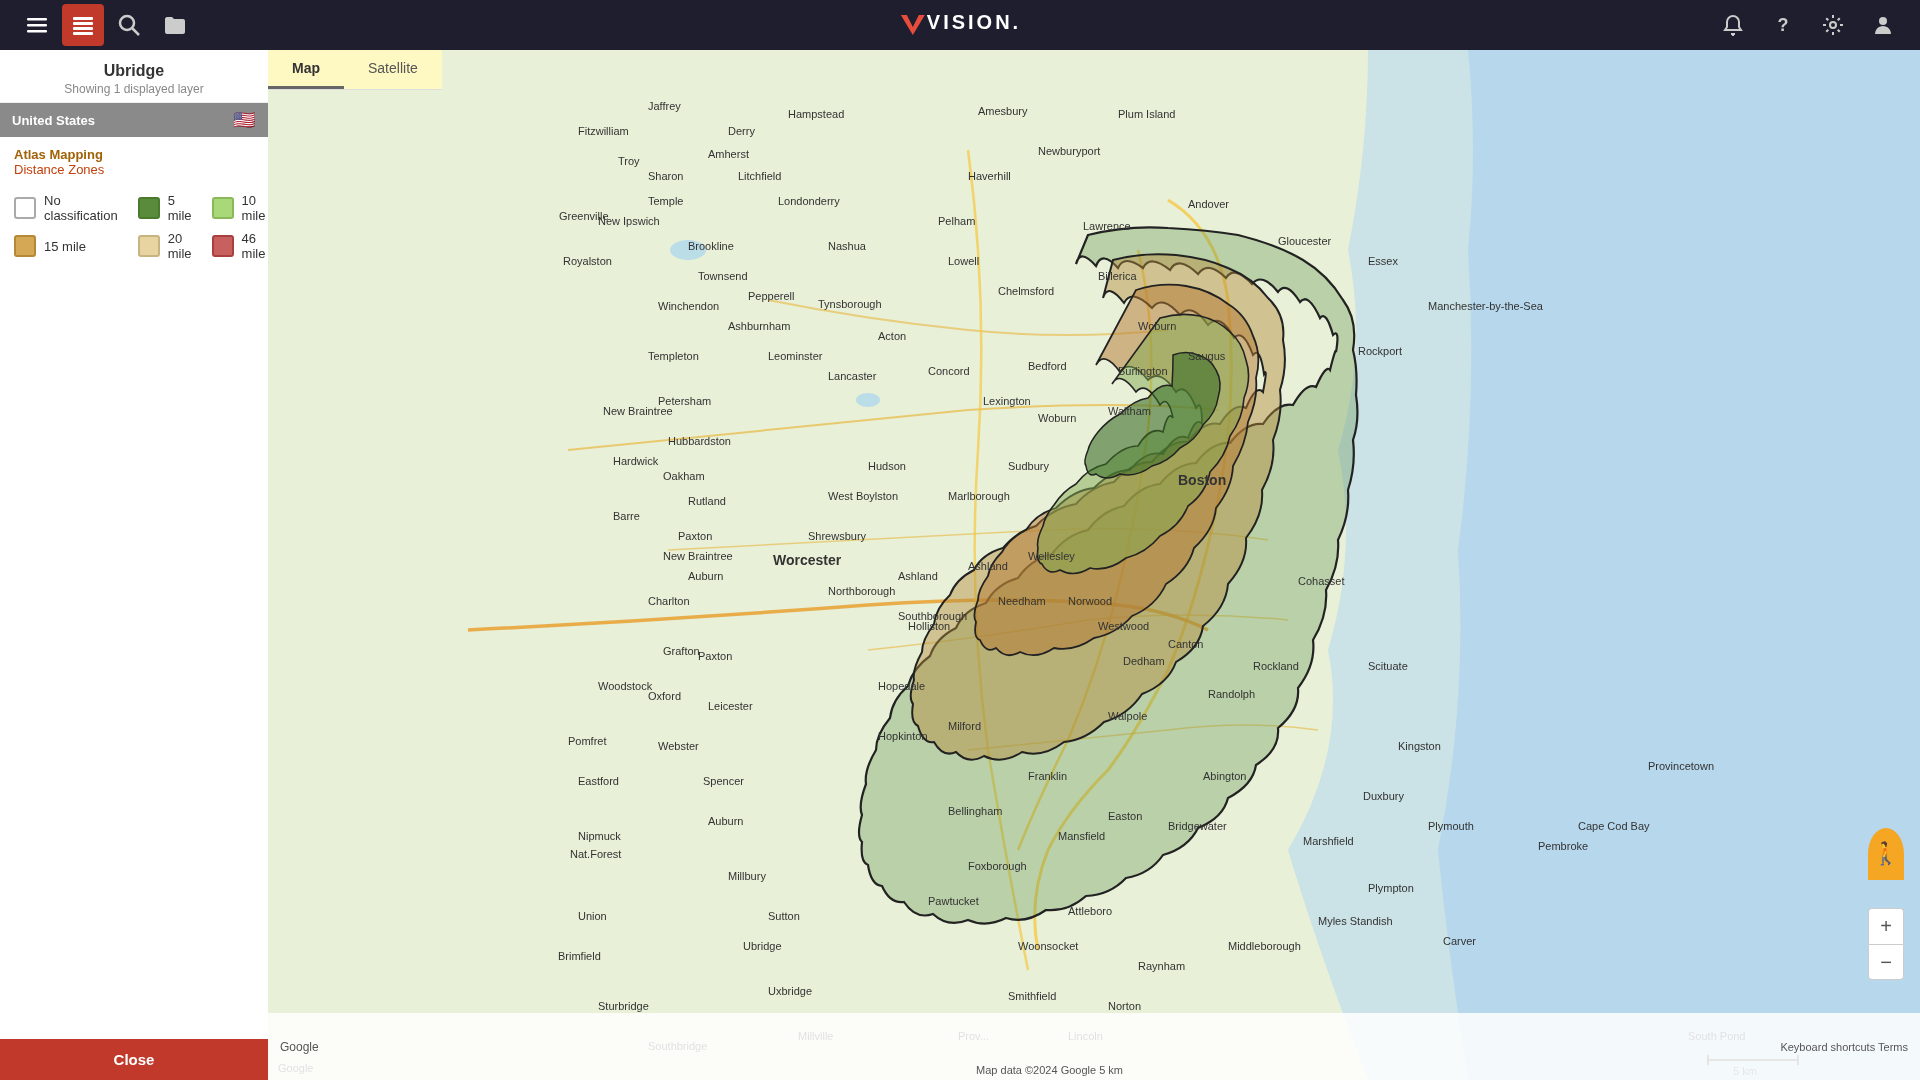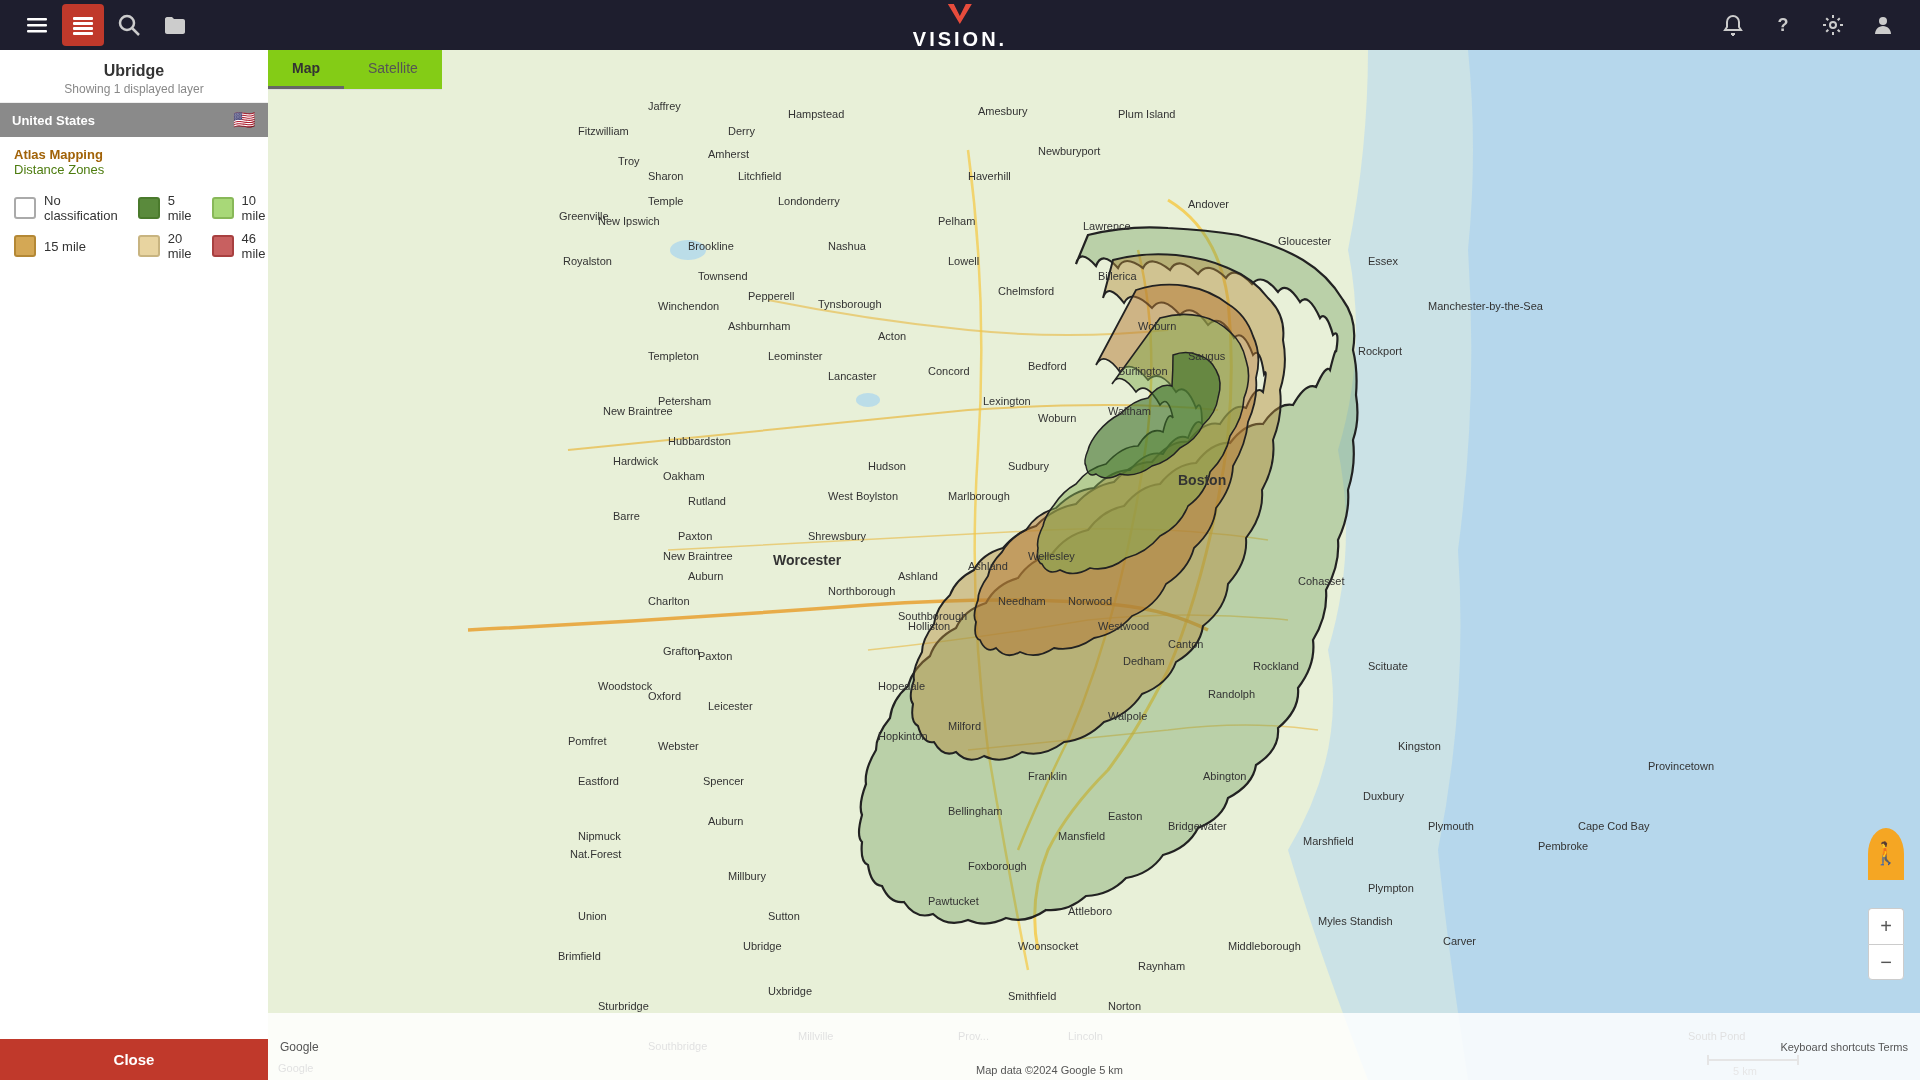--- a/index.html
+++ b/index.html
@@ -25,21 +25,21 @@
       cursor: pointer;
       color: #ccc;
       font-size: 18px;
     }
     .nav-icon.active { background: #c0392b; color: white; }
     .topnav-center {
       position: absolute; left: 50%; transform: translateX(-50%);
       display: flex; align-items: center; gap: 8px;
       color: white; font-size: 22px; font-weight: bold; letter-spacing: 2px;
     }
-    .vision-logo { display: flex; align-items: center; gap: 0; flex-direction: column; }
+    .vision-logo { display: flex; align-items: flex-start; gap: 0; }
     .logo-v {
       width: 28px; height: 28px;
       color: #e74c3c;
     }
     .topnav-right { display: flex; align-items: center; gap: 8px; color: #ccc; }
     .topnav-right .nav-icon { font-size: 20px; }
 
     
     .main-content {
       display: flex;
@@ -90,21 +90,21 @@
     .atlas-section {
       padding: 10px 14px 6px;
     }
     .atlas-title {
       color: #a16207;
       font-size: 13px;
       font-weight: bold;
       cursor: pointer;
     }
     .atlas-subtitle {
-      color: #4d7c0f;
+      color: #c2410c;
       font-size: 13px;
     }
     .legend-items {
       padding: 10px 14px;
       display: grid;
       grid-template-columns: 1fr 1fr 1fr;
       gap: 8px 20px;
     }
     .legend-item {
       display: flex;
@@ -145,21 +145,21 @@
     .map-area {
       flex: 1;
       position: relative;
       overflow: hidden;
     }
     .map-tabs {
       position: absolute;
       top: 0; left: 0;
       display: flex;
       z-index: 10;
-      background: #84cc16;
+      background: #fef9c3;
       border-bottom: 1px solid #ddd;
     }
     .map-tab {
       padding: 10px 24px;
       font-size: 14px;
       cursor: pointer;
       color: #555;
       border-bottom: 3px solid transparent;
     }
     .map-tab.active {

